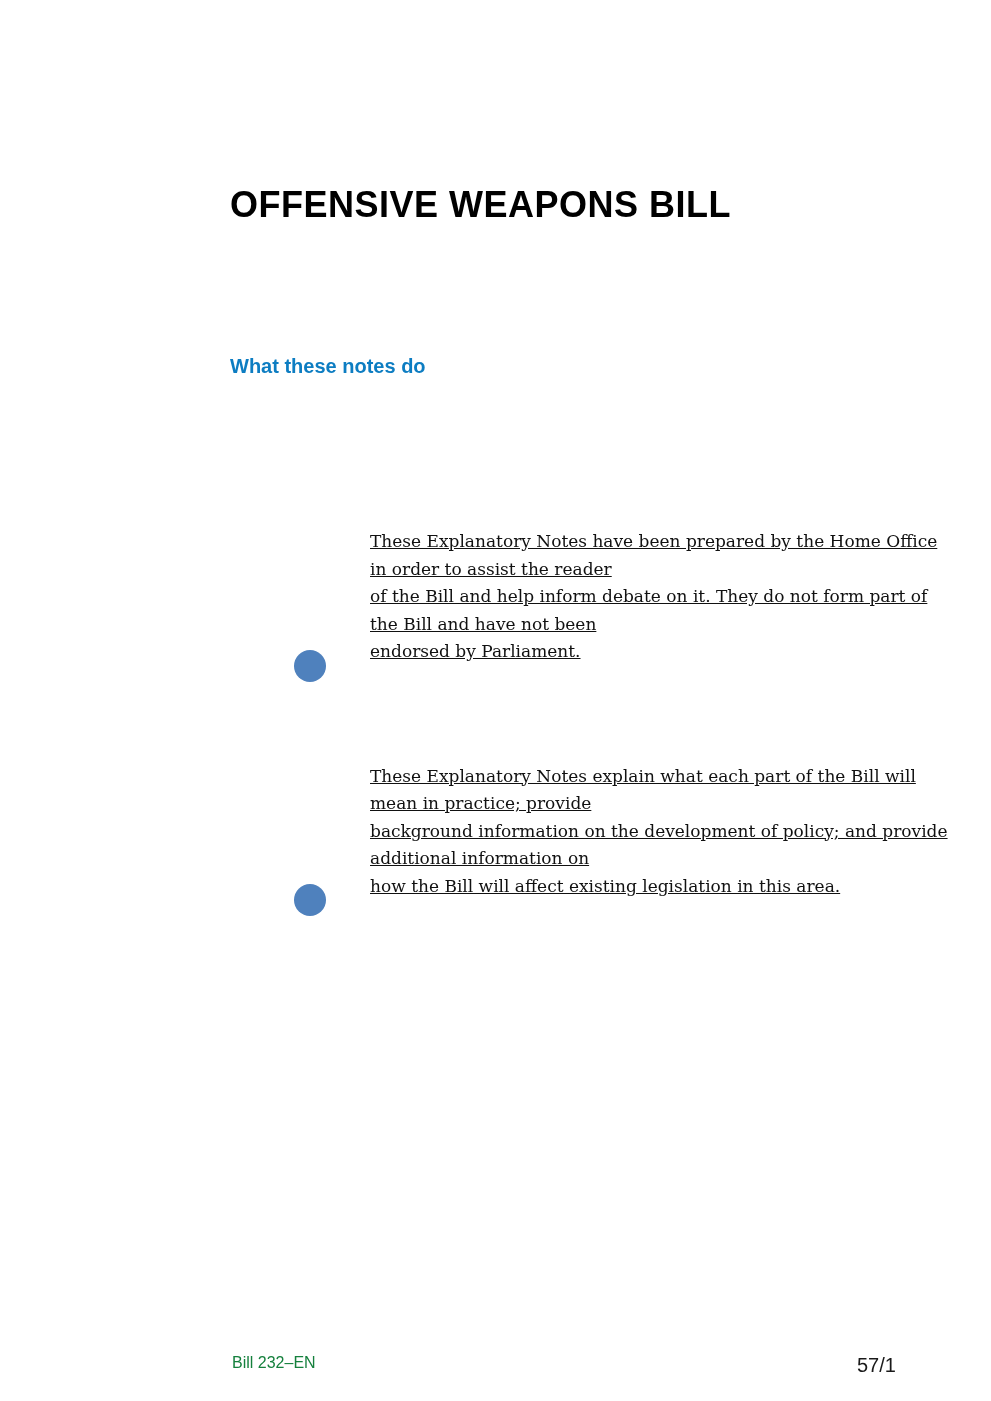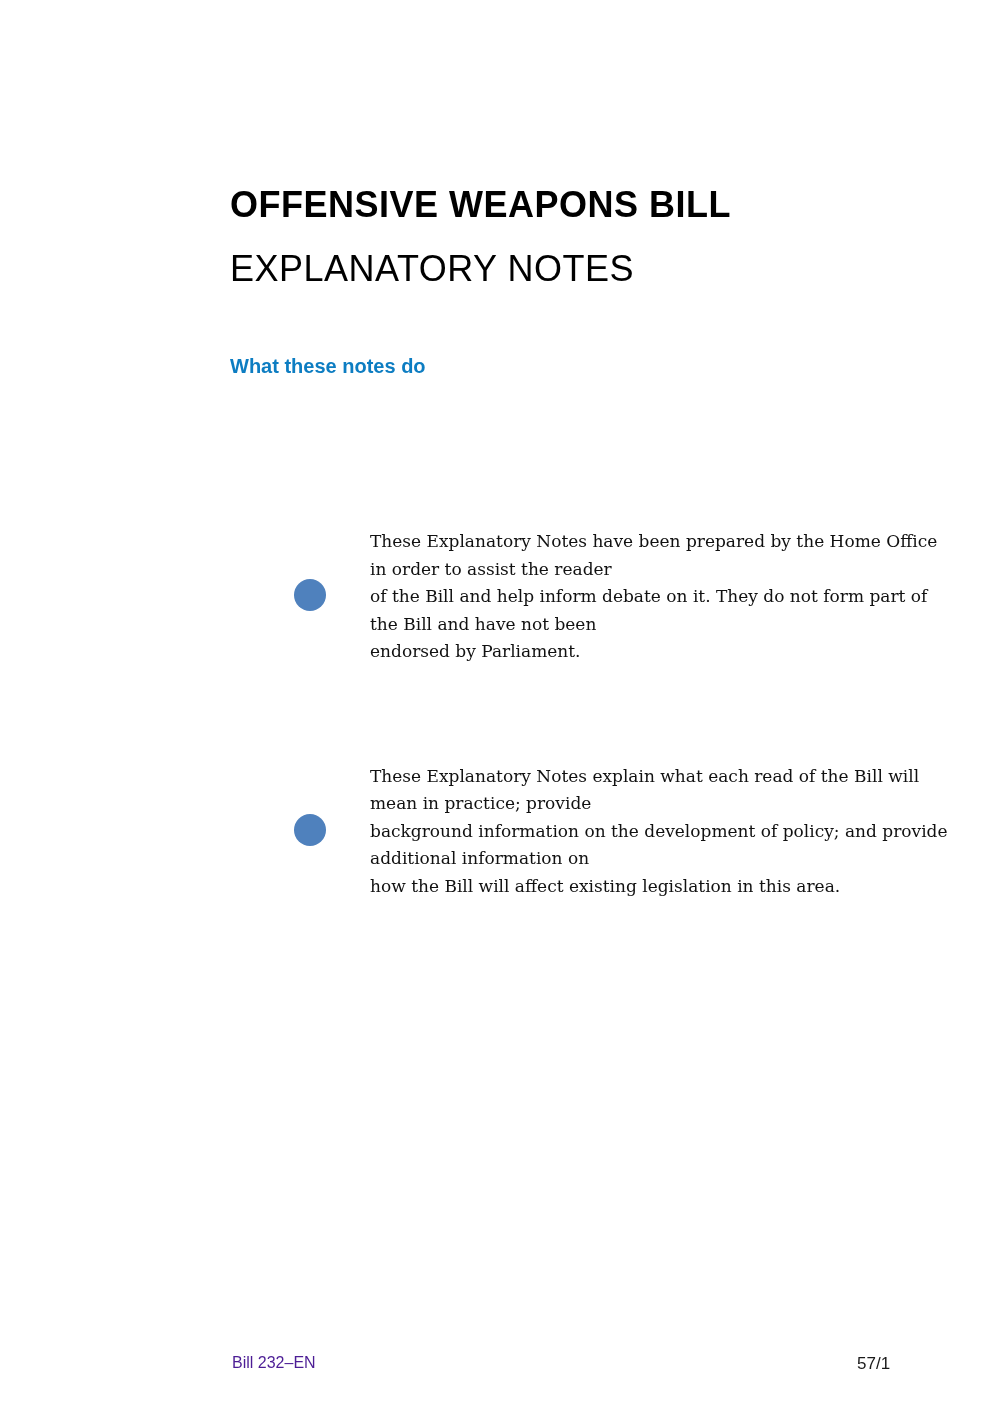--- a/index.html
+++ b/index.html
@@ -67,22 +67,23 @@
   .font-b { font-family: "Liberation Serif", serif; font-size: 17.5px; }
   .bullet-list {
     position: absolute;
     left: 138px;
     top: 382px;
     width: 805px;
     list-style: none;
   }
   .bullet-item {
     display: flex;
-    align-items: center;
+    align-items: flex-end;
     margin-bottom: 9px;
+    text-decoration: underline;
   }
   .bullet-dot {
     flex: 0 0 11px;
     width: 11px;
     height: 11px;
     border-radius: 50%;
     background: var(--bullet-blue);
     margin-left: 37px;
     margin-right: 17px;
     margin-top: 8px;
@@ -92,55 +93,54 @@
     font-size: 17px;
     line-height: 27.5px;
     white-space: pre-line;
   }
   .footer-left {
     position: absolute;
     left: 140px;
     top: 1262px;
     font-family: "Liberation Sans", sans-serif;
     font-size: 16px;
-    color: #4c1d95;
+    color: #15803d;
     white-space: nowrap;
   }
   .footer-right {
     position: absolute;
     left: 765px;
     top: 1262px;
     font-family: "Liberation Sans", sans-serif;
-    font-size: 17px;
+    font-size: 20px;
     color: #1a1a1a;
     white-space: nowrap;
   }
 </style>
 </head>
 <body>
 
 <div class="page">
 
   <h1 class="doc-title">OFFENSIVE WEAPONS BILL</h1>
 
-  <h2 class="doc-subtitle">EXPLANATORY NOTES</h2>
 
   <h3 class="section-heading">What these notes do</h3>
 
 
   <ul class="bullet-list">
     <li class="bullet-item">
       <span class="bullet-dot"></span>
       <span class="bullet-text">These Explanatory Notes have been prepared by the Home Office in order to assist the reader
 of the Bill and help inform debate on it. They do not form part of the Bill and have not been
 endorsed by Parliament.</span>
     </li>
     <li class="bullet-item">
       <span class="bullet-dot"></span>
-      <span class="bullet-text">These Explanatory Notes explain what each read of the Bill will mean in practice; provide
+      <span class="bullet-text">These Explanatory Notes explain what each part of the Bill will mean in practice; provide
 background information on the development of policy; and provide additional information on
 how the Bill will affect existing legislation in this area.</span>
     </li>
   </ul>
 
   <div class="footer-left">Bill 232–EN</div>
 
   <div class="footer-right">57/1</div>
 
 </div>

